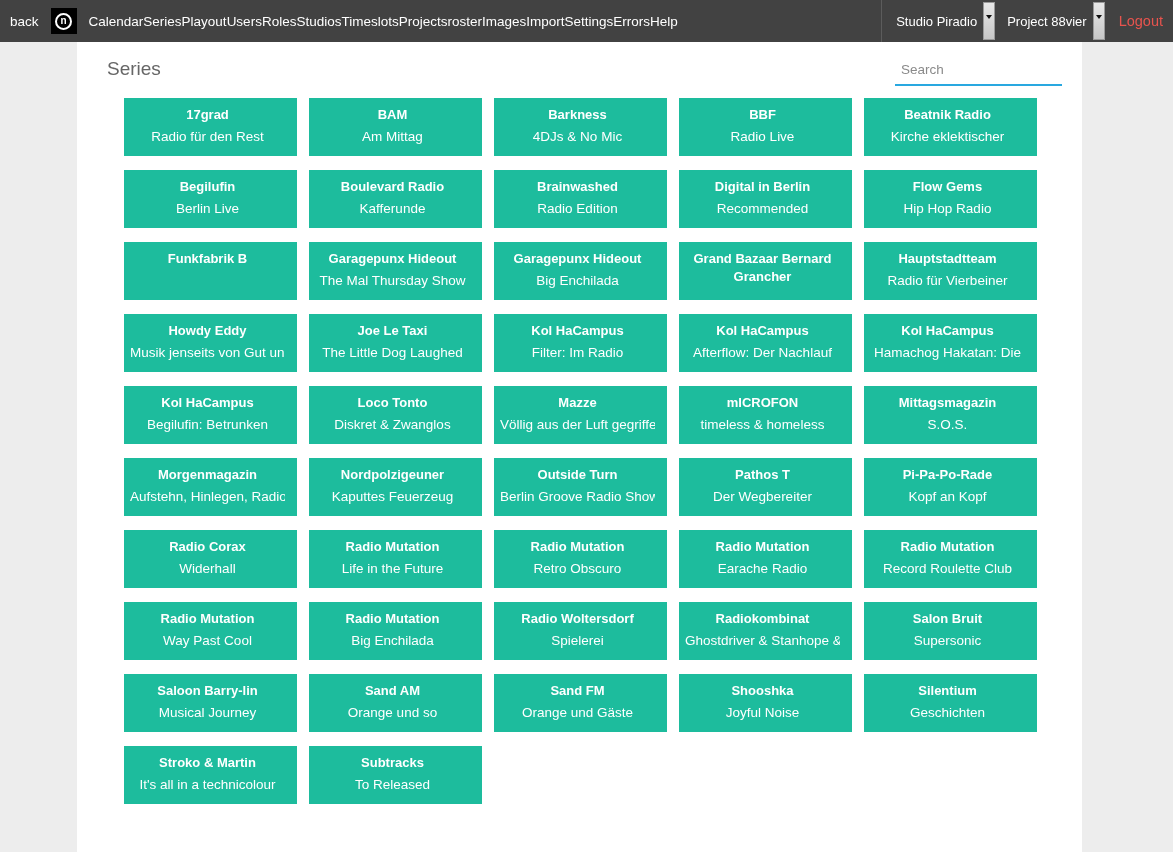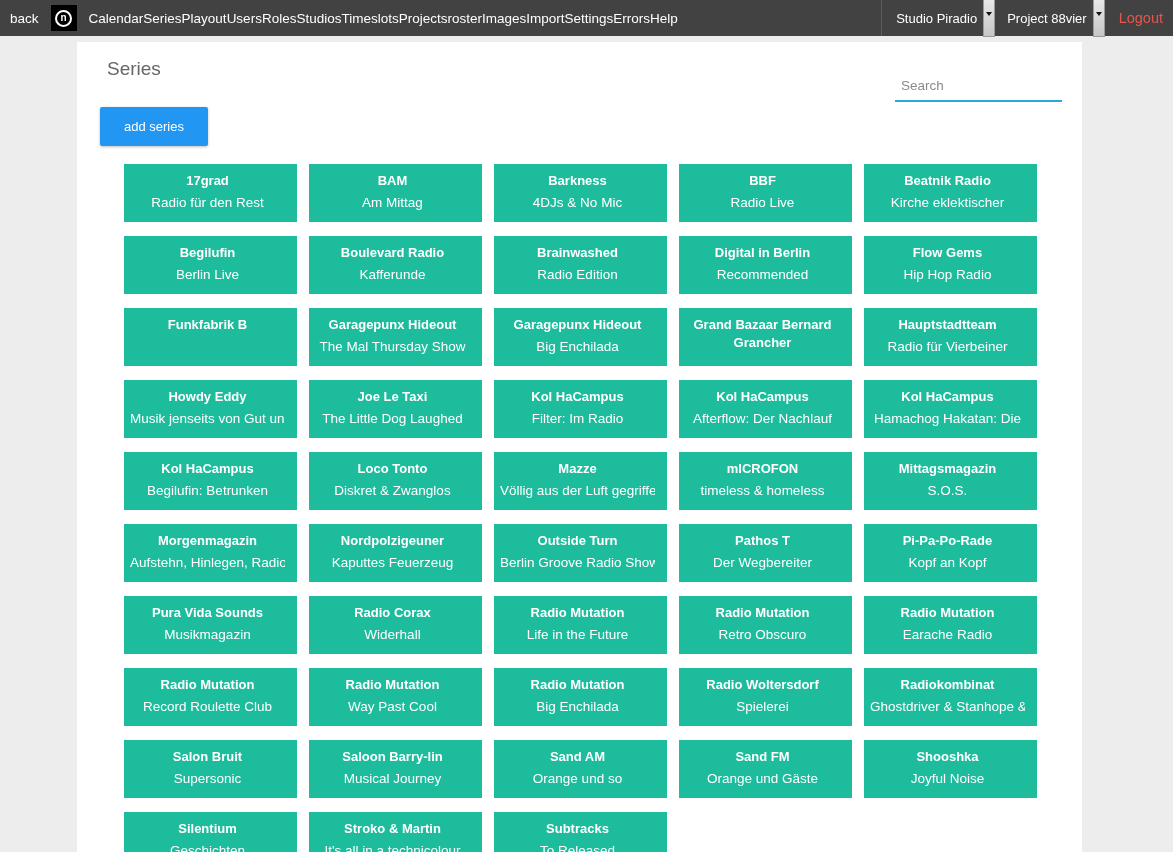--- a/index.html
+++ b/index.html
@@ -4,21 +4,21 @@
 <style>
   * { margin: 0; padding: 0; box-sizing: border-box; }
   html, body { width: 1173px; height: 852px; overflow: hidden; }
   body {
     font-family: "Liberation Sans", sans-serif;
     background: #ededed;
   }
 
   
   .navbar {
-    height: 36px;
+    height: 42px;
     background: #424242;
     display: flex;
     align-items: center;
     color: #fff;
     font-size: 13.5px;
     padding-left: 10px;
     white-space: nowrap;
   }
   .navbar a { color: #fff; text-decoration: none; cursor: pointer; }
   .back-link { margin-right: 12px; }
@@ -85,21 +85,21 @@
     background: #ffffff;
   }
   .page-title {
     font-size: 19px;
     font-weight: 400;
     color: #666;
     padding: 16px 0 0 30px;
   }
   .search-wrap {
     position: absolute;
-    top: 28px;
+    top: 12px;
     right: 20px;
     width: 167px;
   }
   .search-input {
     width: 100%;
     border: none;
     border-bottom: 2px solid #29a8e0;
     outline: none;
     font-family: "Liberation Sans", sans-serif;
     font-size: 13.5px;
@@ -190,21 +190,20 @@
     <a class="logout-link">Logout</a>
 
   </div>
 </nav>
 
 <div class="content-panel">
   <div class="search-wrap">
     <input class="search-input" type="text" placeholder="Search" style="">
   </div>
   <h1 class="page-title">Series</h1>
-  <button class="add-series-btn">add series</button>
   <div class="series-grid" id="series-grid">
   <div class="series-card">
     <div class="card-title">17grad</div>
     <div class="card-subtitle">Radio für den Rest</div>
   </div>
 
   <div class="series-card">
     <div class="card-title">BAM</div>
     <div class="card-subtitle">Am Mittag</div>
   </div>
@@ -344,24 +343,20 @@
   <div class="series-card">
     <div class="card-title">Pathos T</div>
     <div class="card-subtitle">Der Wegbereiter</div>
   </div>
 
   <div class="series-card">
     <div class="card-title">Pi-Pa-Po-Rade</div>
     <div class="card-subtitle">Kopf an Kopf</div>
   </div>
 
-  <div class="series-card">
-    <div class="card-title">Pura Vida Sounds</div>
-    <div class="card-subtitle">Musikmagazin</div>
-  </div>
 
   <div class="series-card">
     <div class="card-title">Radio Corax</div>
     <div class="card-subtitle">Widerhall</div>
   </div>
 
   <div class="series-card">
     <div class="card-title">Radio Mutation</div>
     <div class="card-subtitle">Life in the Future</div>
   </div>

